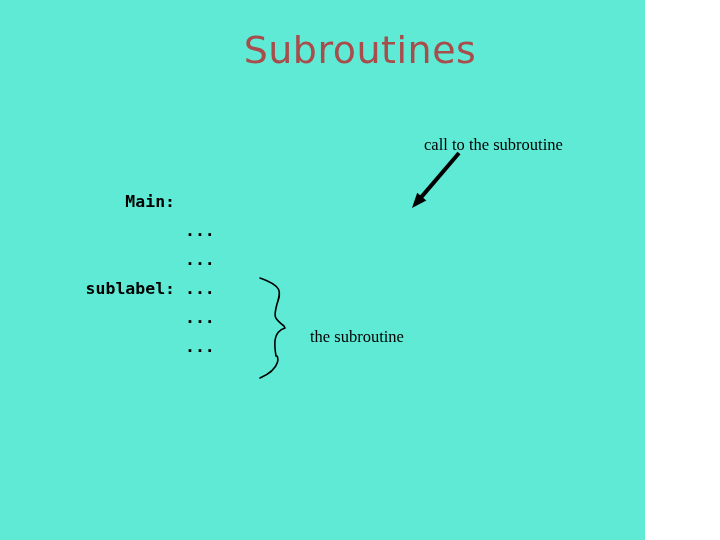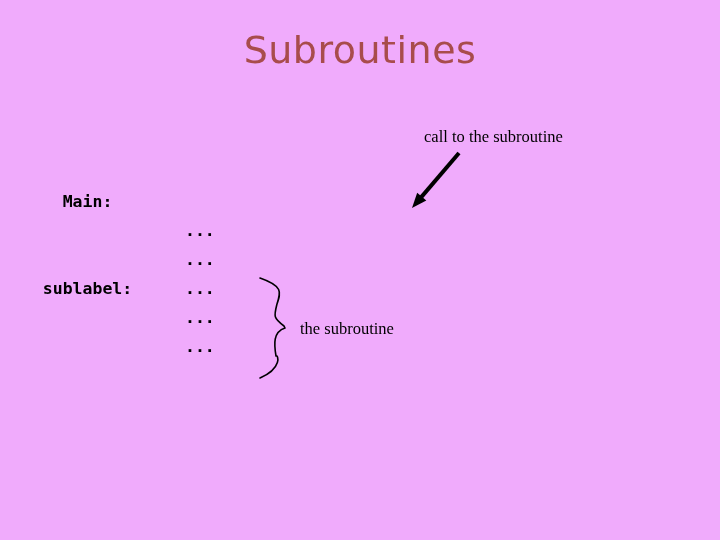--- a/index.html
+++ b/index.html
@@ -8,23 +8,23 @@
   }
   body {
     width: 720px;
     height: 540px;
     background: #ffffff;
     font-family: "Liberation Serif", serif;
     overflow: hidden;
   }
   #slide {
     position: relative;
-    width: 720px;
+    width: 645px;
     height: 540px;
-    background: #f0abfc;
+    background: #5eead4;
   }
   #slide-title {
     position: absolute;
     left: 0;
     top: 28px;
     width: 720px;
     text-align: center;
     font-family: "DejaVu Sans", sans-serif;
     font-size: 38px;
     font-weight: 400;
@@ -46,42 +46,43 @@
   }
   .code-line {
     position: relative;
     height: 29px;
     white-space: pre;
   }
   .code-label {
     position: absolute;
     left: 0;
     width: 175px;
-    text-align: center;
+    text-align: right;
     white-space: pre;
   }
   .code-text {
     position: absolute;
     left: 185px;
     white-space: pre;
   }
   
   .annotation {
     position: absolute;
     font-family: "Liberation Serif", serif;
     font-size: 16.5px;
     color: #000000;
     white-space: nowrap;
+    margin-top: 8px;
   }
   #callout-call {
     left: 424px;
     top: 127px;
   }
   #callout-sub {
-    left: 300px;
+    left: 310px;
     top: 319px;
     text-align: right;
   }
   
   #arrow-layer, #brace-layer {
     position: absolute;
     left: 0;
     top: 0;
     width: 720px;
     height: 540px;

